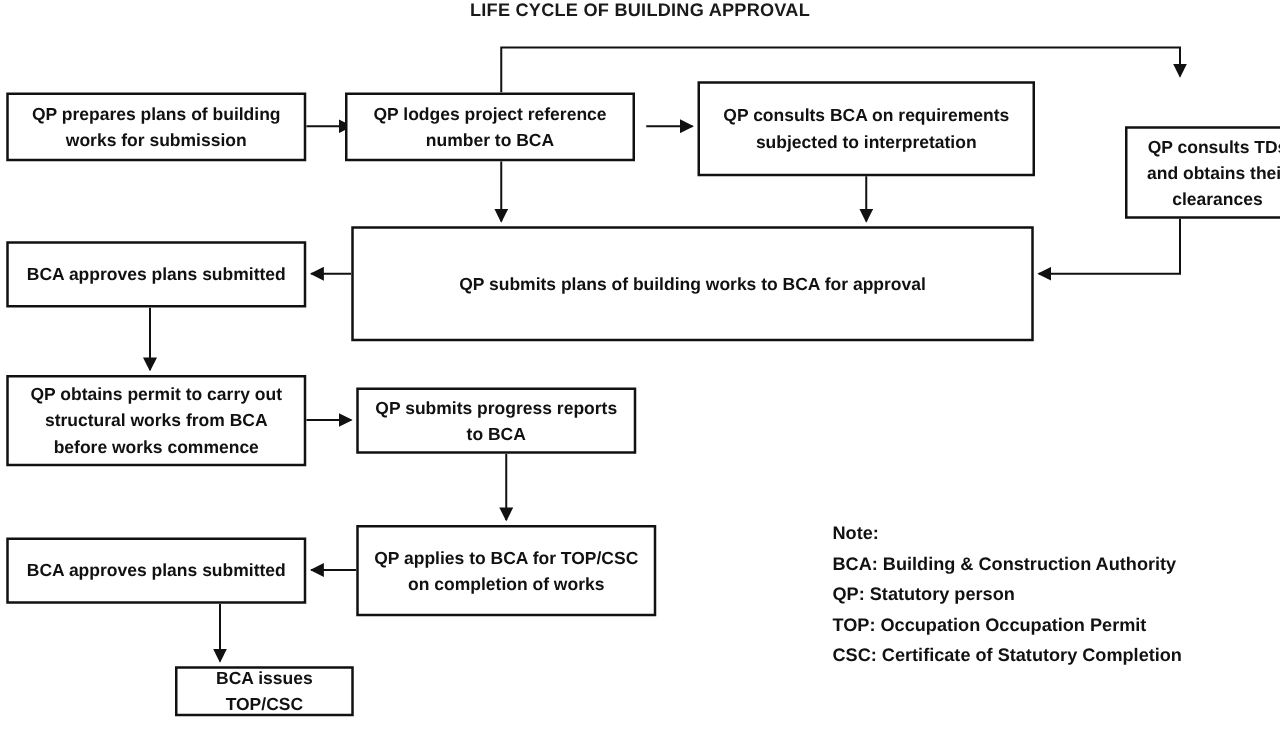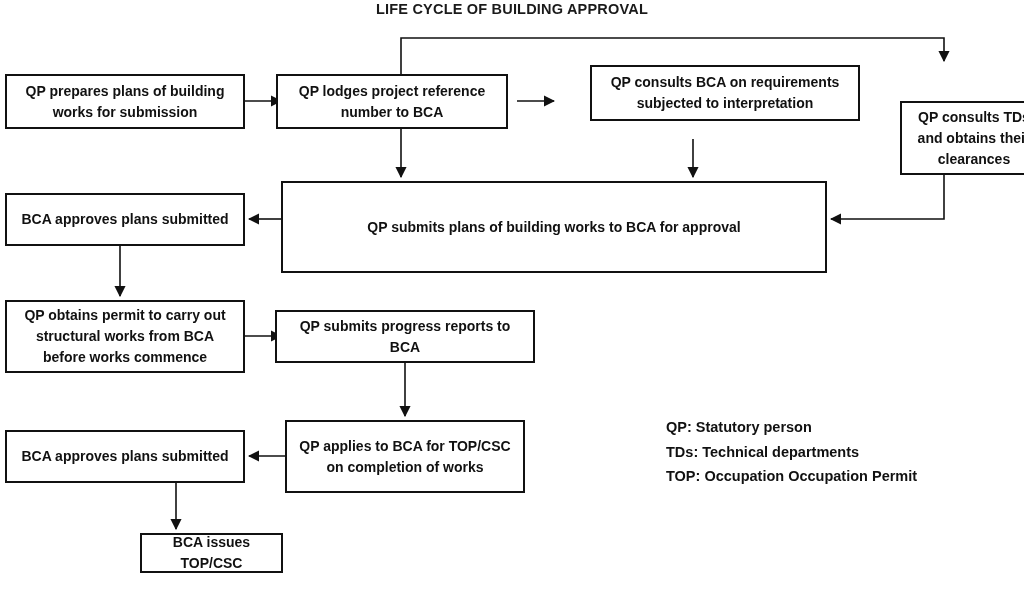--- a/index.html
+++ b/index.html
@@ -110,55 +110,57 @@
   </svg>
 
   <div class="node" style="left:5px; top:74px; width:240px; height:55px;">
     <span class="label">QP prepares plans of building works for submission</span>
   </div>
 
   <div class="node" style="left:276px; top:74px; width:232px; height:55px;">
     <span class="label">QP lodges project reference number to BCA</span>
   </div>
 
-  <div class="node" style="left:558px; top:65px; width:270px; height:56px;margin-left:32px;">
+  <div class="node" style="left:558px; top:65px; width:270px; height:76px;">
     <span class="label">QP consults BCA on requirements subjected to interpretation</span>
   </div>
 
   <div class="node" style="left:900px; top:65px; width:148px; height:74px;margin-top:36px;">
     <span class="label">QP consults TDs and obtains their clearances</span>
   </div>
 
   <div class="node" style="left:281px; top:181px; width:546px; height:92px;">
     <span class="label">QP submits plans of building works to BCA for approval</span>
   </div>
 
   <div class="node" style="left:5px; top:193px; width:240px; height:53px;">
     <span class="label">BCA approves plans submitted</span>
   </div>
 
   <div class="node" style="left:5px; top:300px; width:240px; height:73px;">
     <span class="label">QP obtains permit to carry out structural works from BCA before works commence</span>
   </div>
 
-  <div class="node" style="left:275px; top:310px; width:260px; height:53px;">
+  <div class="node" style="left:285px; top:310px; width:224px; height:53px;">
     <span class="label">QP submits progress reports to BCA</span>
   </div>
 
   <div class="node" style="left:285px; top:420px; width:240px; height:73px;">
     <span class="label">QP applies to BCA for TOP/CSC on completion of works</span>
   </div>
 
   <div class="node" style="left:5px; top:430px; width:240px; height:53px;">
     <span class="label">BCA approves plans submitted</span>
   </div>
 
   <div class="node" style="left:140px; top:533px; width:143px; height:40px;">
     <span class="label">BCA issues TOP/CSC</span>
   </div>
 
   <div id="legend">
+    <div class="legend-line">Note:</div>
+    <div class="legend-line">BCA: Building &amp; Construction Authority</div>
     <div class="legend-line">QP: Statutory person</div>
-    <div class="legend-line">TDs: Technical departments</div>
     <div class="legend-line">TOP: Occupation Occupation Permit</div>
+    <div class="legend-line">CSC: Certificate of Statutory Completion</div>
   </div>
 
 </div>
 
 </body></html>

